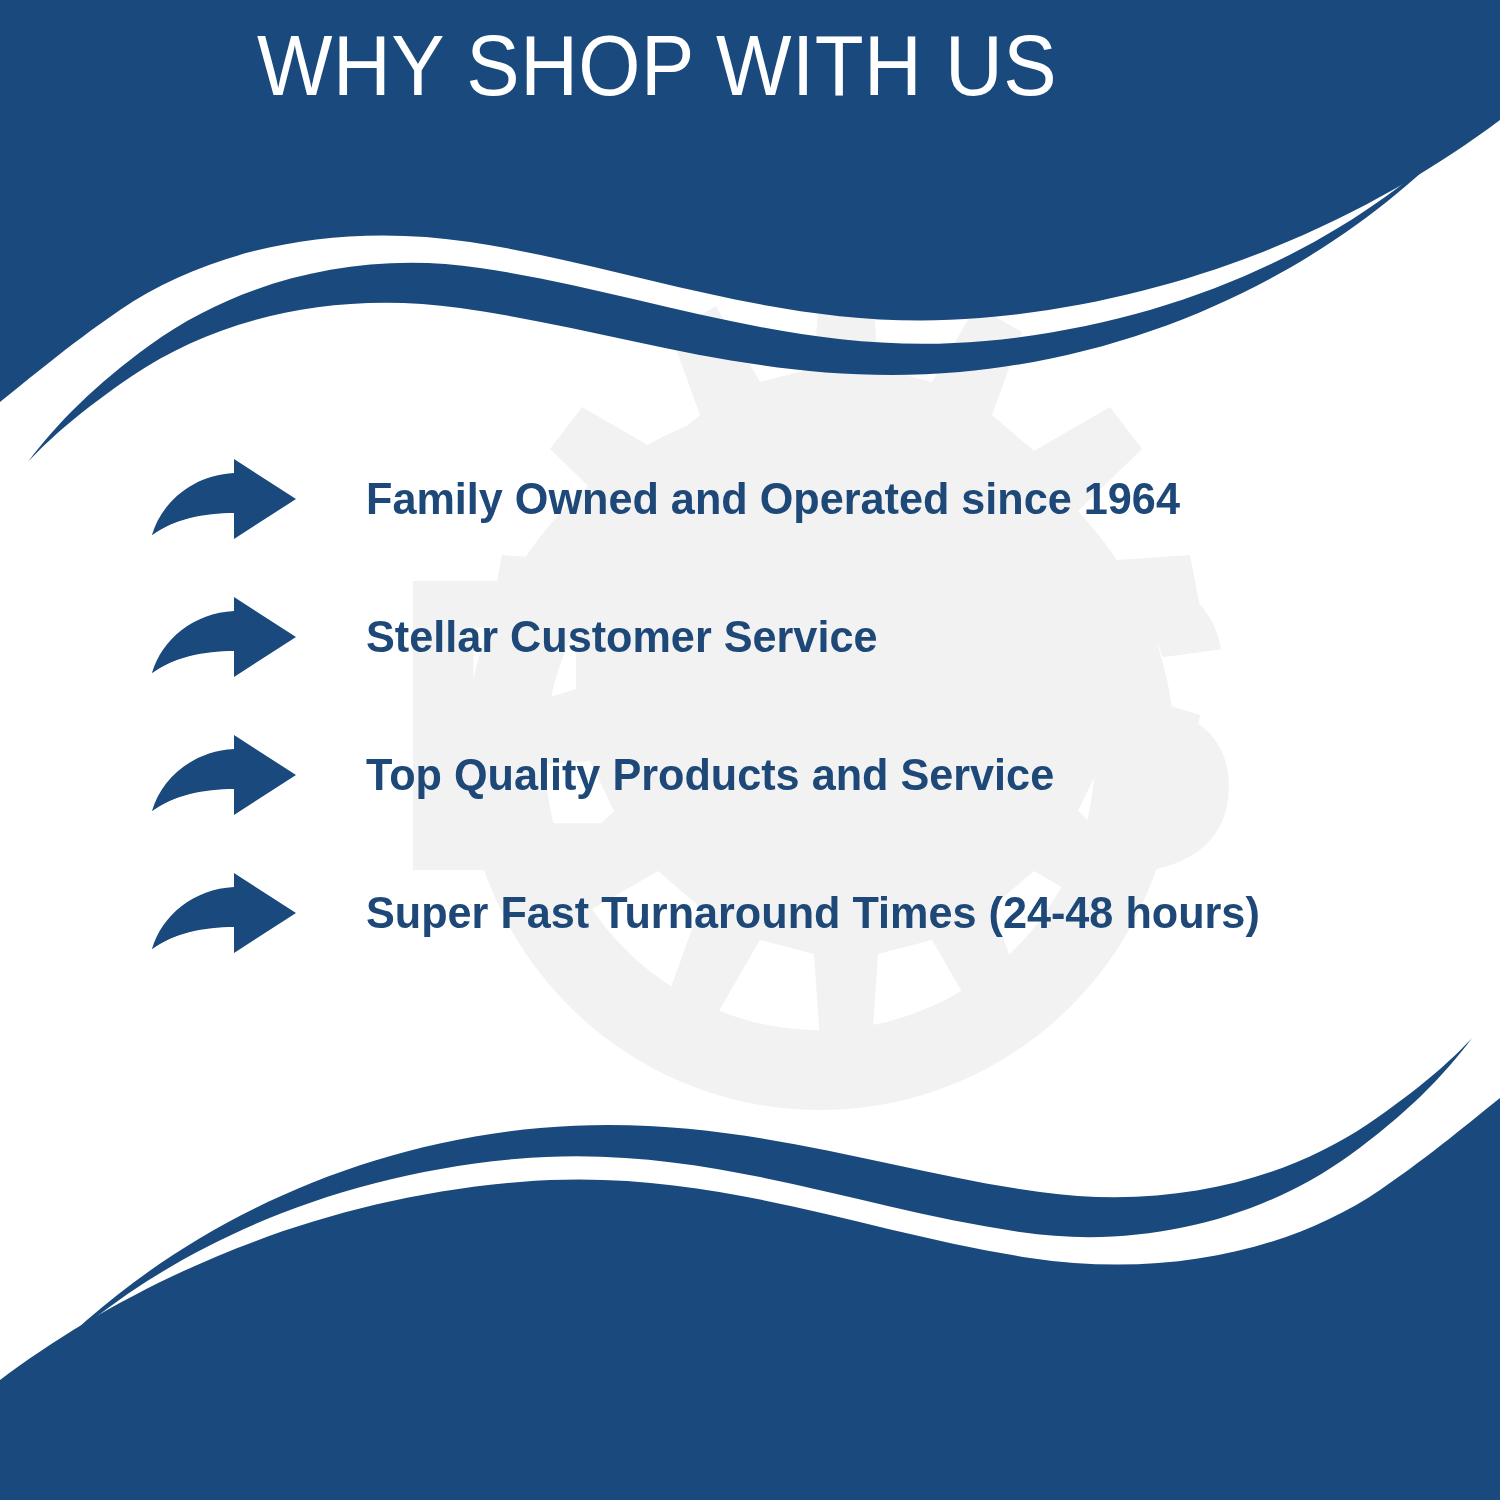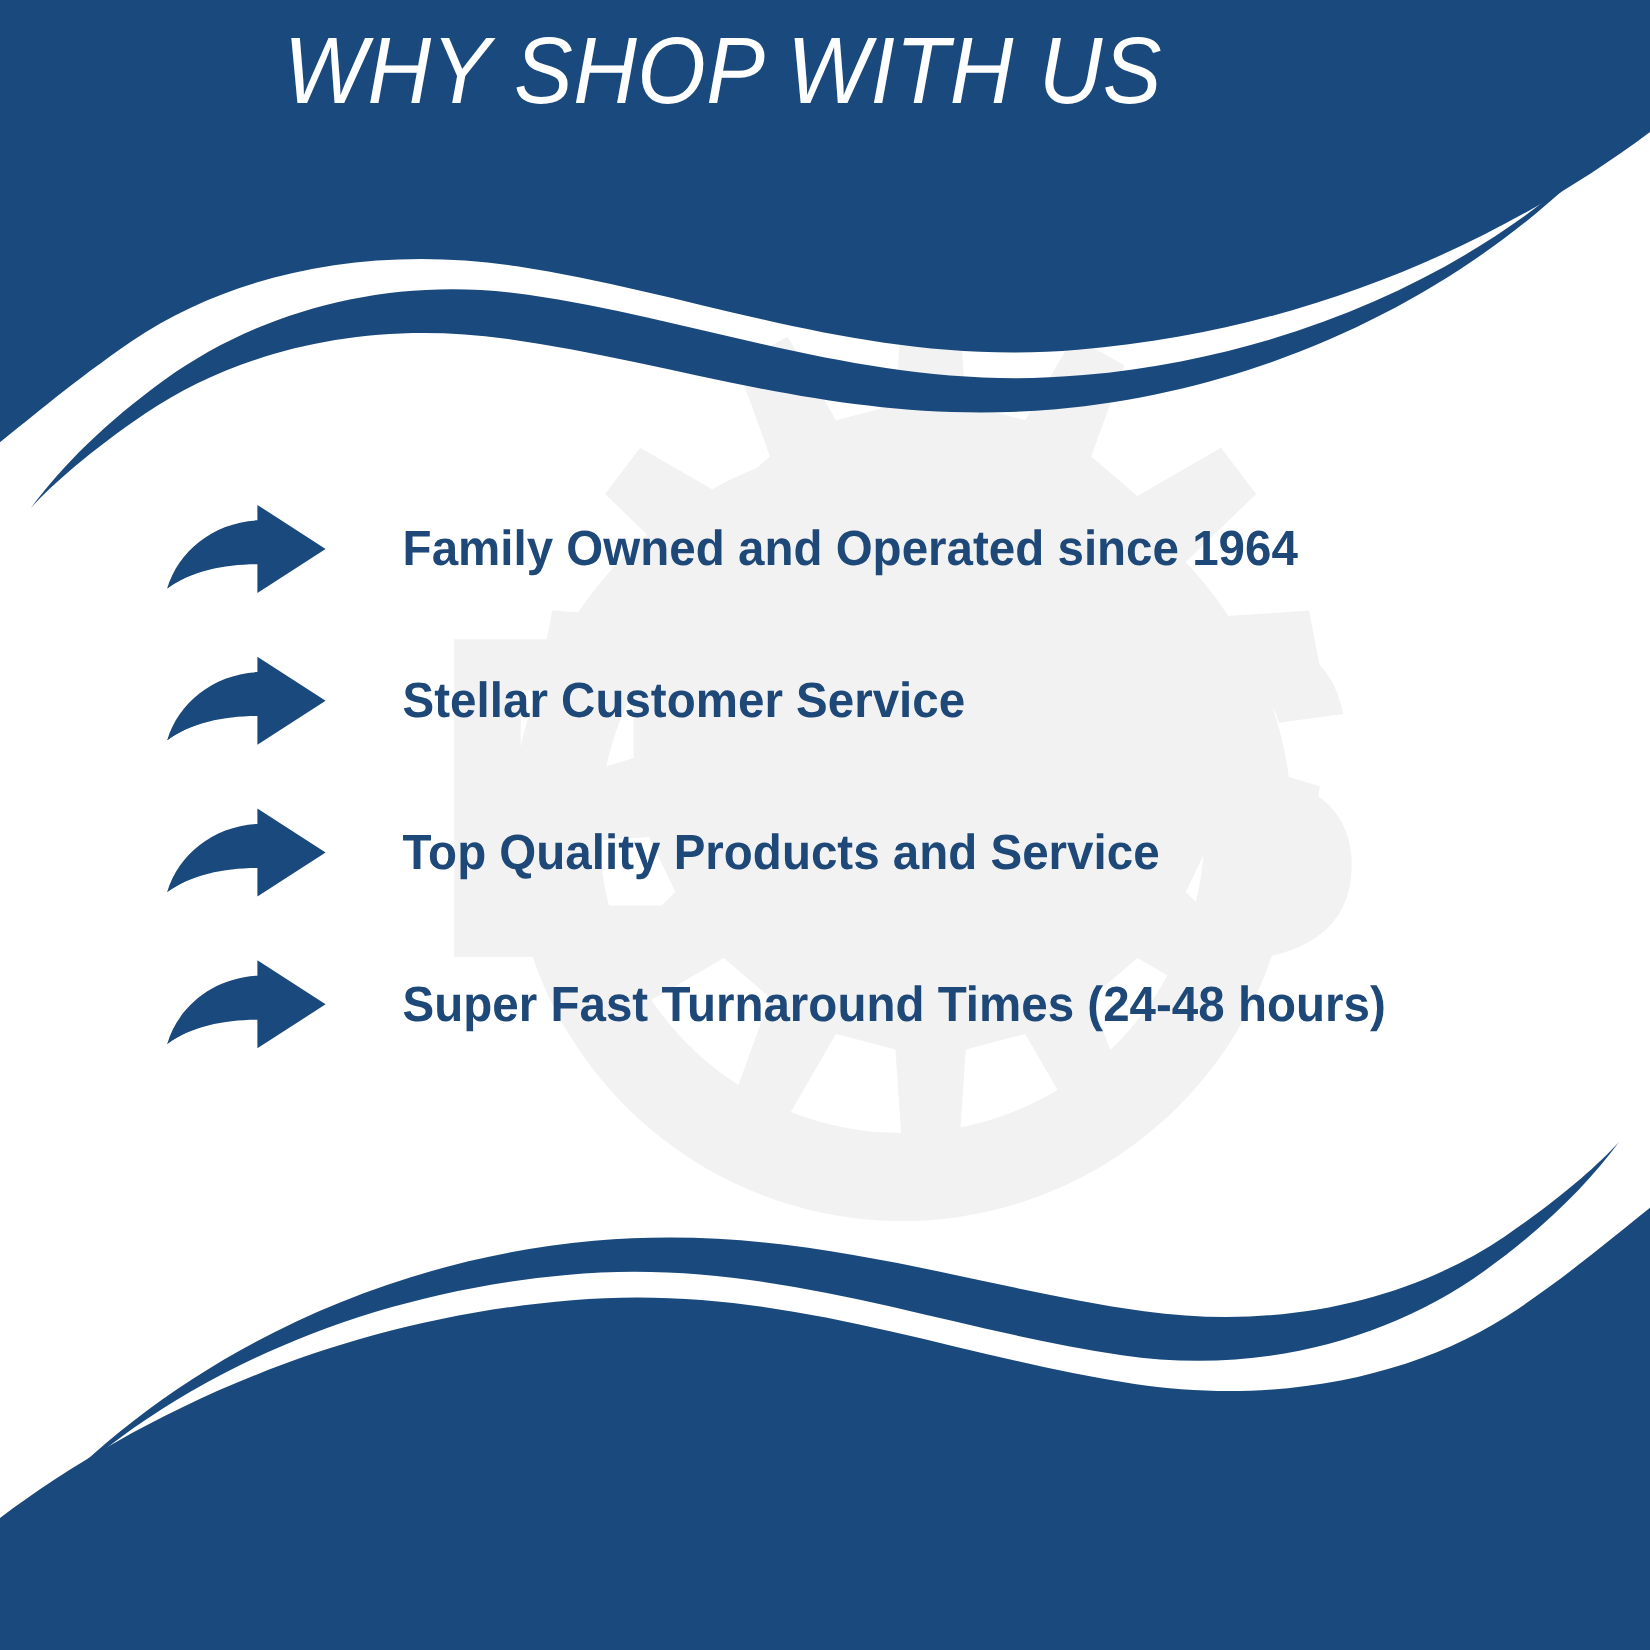--- a/index.html
+++ b/index.html
@@ -40,21 +40,20 @@
   .header {
     position: absolute;
     left: 0;
     top: 0;
     width: 1314px;
     height: 140px;
     display: flex;
     align-items: flex-start;
     justify-content: center;
     z-index: 5;
-    font-style: italic;
   }
   .header-title {
     color: #ffffff;
     font-size: 86px;
     line-height: 1;
     font-weight: 400;
     letter-spacing: 0.5px;
     margin-top: 22px;
     white-space: nowrap;
     font-family: "Liberation Sans", sans-serif;

